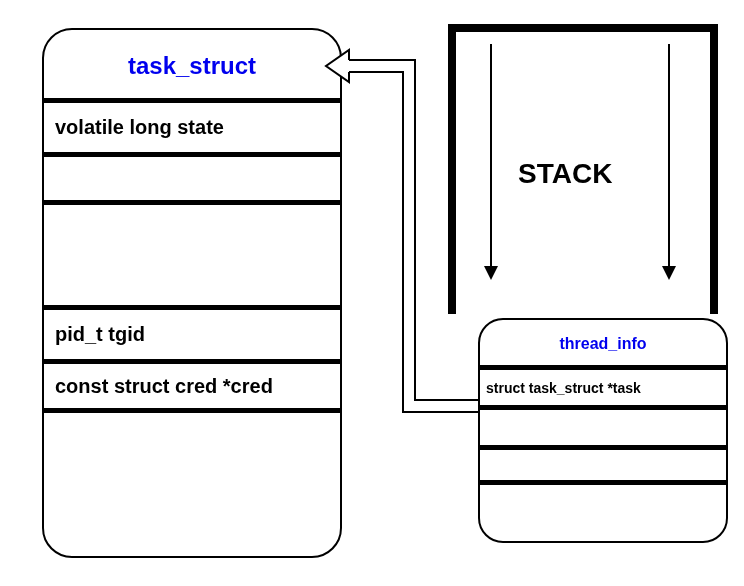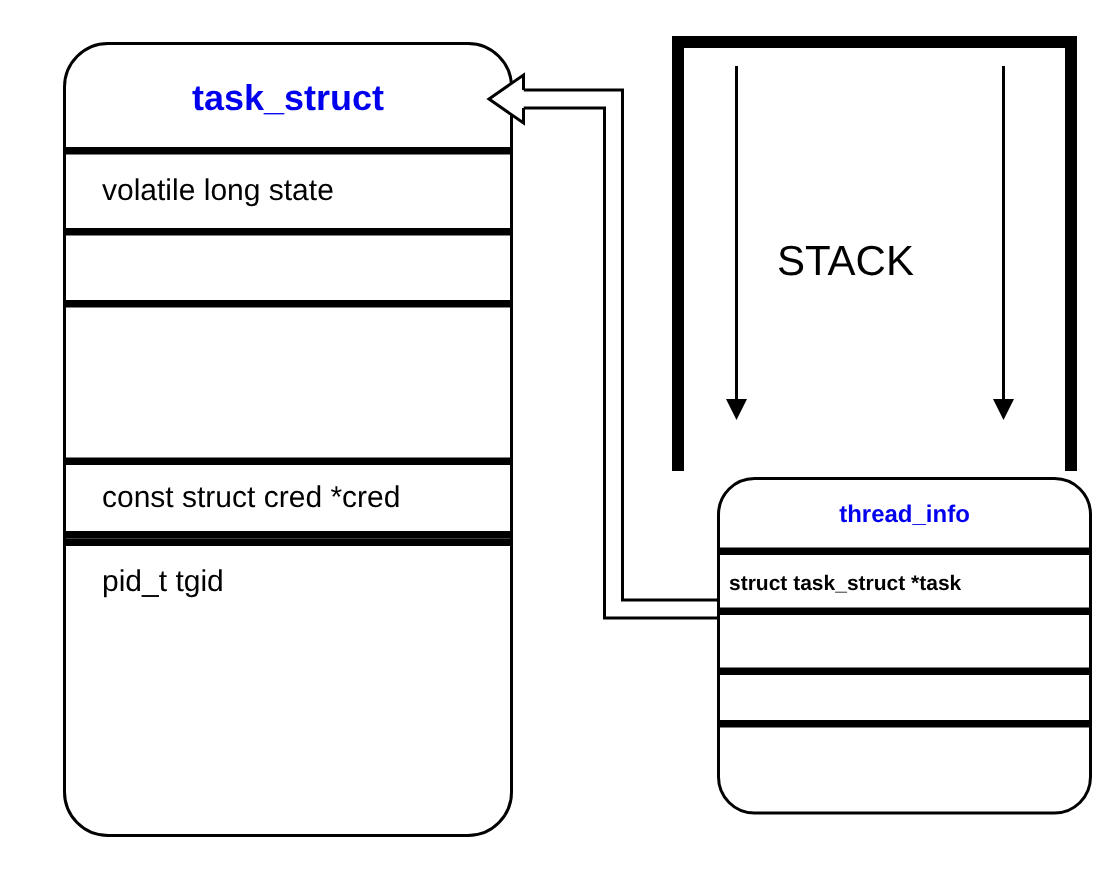--- a/index.html
+++ b/index.html
@@ -25,42 +25,42 @@
       color: #0000ee;
       font-weight: bold;
       font-size: 24px;
       padding: 22px 0 18px 0;
     }
     .task-row {
       border-top: 5px solid #000;
       height: 54px;
       display: flex;
       align-items: center;
-      padding-left: 24px;
-      font-weight: normal;
+      padding-left: 11px;
+      font-weight: bold;
       font-size: 20px;
     }
     .task-row.double { height: 105px; }
     .task-row.empty-short { height: 48px; }
     .task-row-last { border-bottom: 5px solid #000; }
 
     .stack-box {
       position: absolute;
       left: 448px;
       top: 24px;
       width: 270px;
       height: 290px;
       border: 8px solid #000;
       border-bottom: none;
     }
     .stack-label {
       position: absolute;
       left: 518px;
       top: 158px;
-      font-weight: normal;
+      font-weight: bold;
       font-size: 28px;
     }
     .stack-arrow-down {
       position: absolute;
       width: 2px;
       background: #000;
       border: none;
     }
     .arrow-down-head {
       position: absolute;
@@ -110,22 +110,22 @@
     }
   </style>
 </head>
 <body>
 
 <div class="task-struct-box">
   <div class="task-struct-title">task_struct</div>
   <div class="task-row">volatile long    state</div>
   <div class="task-row empty-short"></div>
   <div class="task-row double"></div>
+  <div class="task-row">pid_t    tgid</div>
   <div class="task-row task-row-last">const struct cred *cred</div>
-  <div class="task-row">pid_t    tgid</div>
 </div>
 
 <div class="stack-box"></div>
 <div class="stack-label">STACK</div>
 
 <div class="stack-arrow-down" style="left:490px; top:44px; height:222px;"></div>
 <div class="arrow-down-head" style="left:490px; top:266px;"></div>
 <div class="stack-arrow-down" style="left:668px; top:44px; height:222px;"></div>
 <div class="arrow-down-head" style="left:668px; top:266px;"></div>
 

